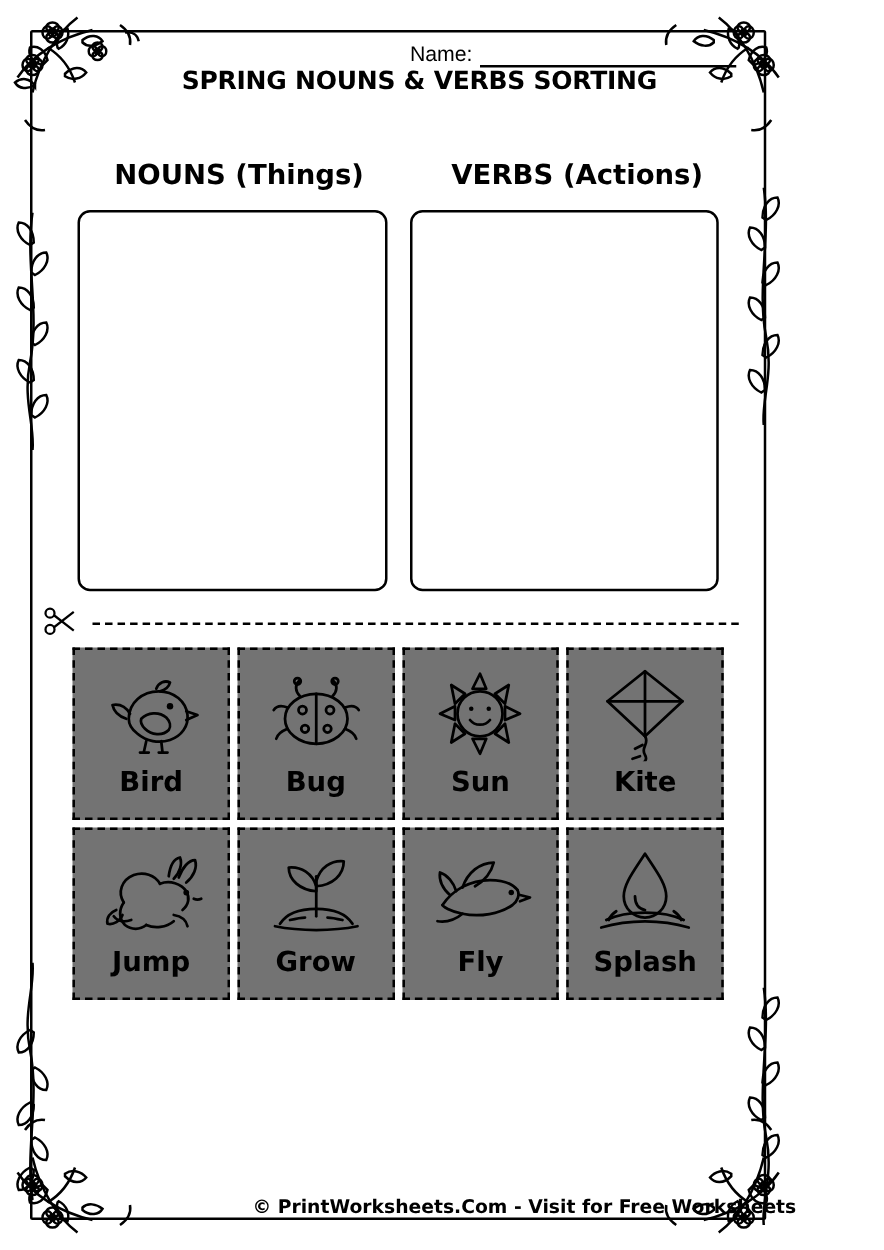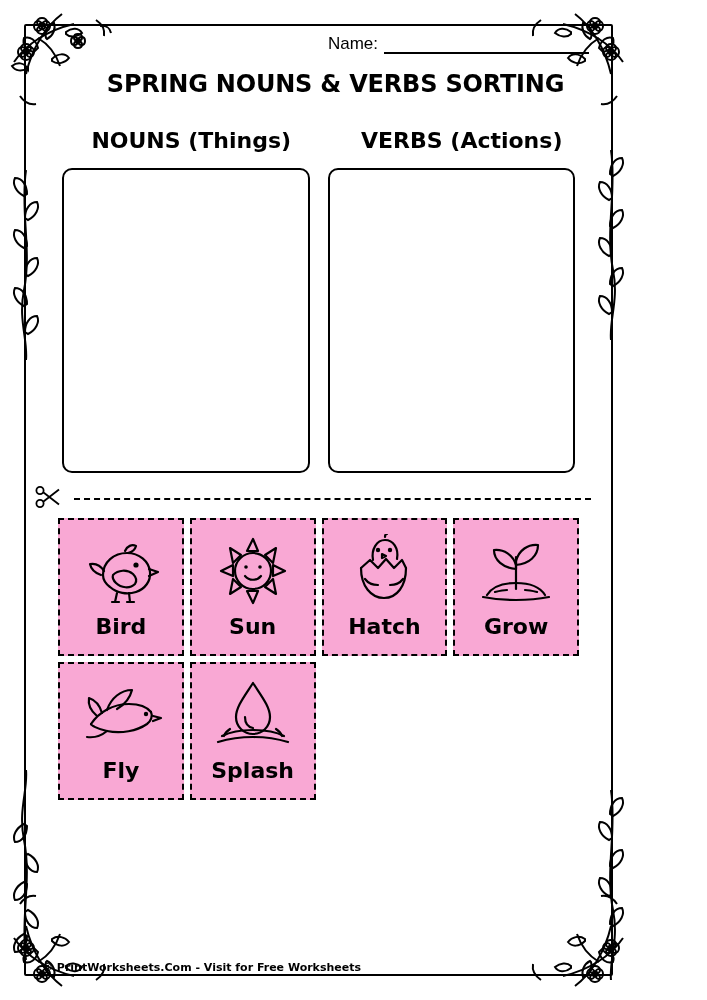--- a/index.html
+++ b/index.html
@@ -76,25 +76,25 @@
   .name-label { font-size: 17px; }
   .name-blank {
     width: 205px;
     border-bottom: 2px solid #000;
     height: 17px;
   }
 
   
   .title {
     position: absolute;
-    top: 70px;
+    top: 52px;
     left: 0;
     right: 0;
     text-align: center;
-    font-size: 24px;
+    font-size: 20px;
     font-weight: bold;
     letter-spacing: -0.2px;
     font-family: "DejaVu Sans", sans-serif;
     padding-left: 34px;
   }
 
   
   .col-heads {
     position: absolute;
     top: 128px;
@@ -165,21 +165,21 @@
     gap: 6px;
   }
   .cell {
     border: 2px dashed #000;
     box-sizing: border-box;
     display: flex;
     flex-direction: column;
     align-items: center;
     justify-content: flex-start;
     padding-top: 8px;
-    background: #f9a8d4;
+    background: #737373;
   }
   .cell .art {
     height: 86px;
     width: 100%;
     display: flex;
     align-items: center;
     justify-content: center;
   }
   .cell .art svg { display: block; }
   .cell .word {
@@ -189,22 +189,22 @@
     line-height: 1;
     margin-top: 2px;
   }
 
   
   .footer {
     position: absolute;
     left: 0;
     right: 0;
     bottom: 26px;
-    text-align: left;
-    font-size: 11px;
+    text-align: right;
+    font-size: 15px;
     font-weight: bold;
     font-family: "DejaVu Sans", sans-serif;
     margin-left: 42px;
   }
 </style>
 </head>
 <body>
 
 <div class="page">
 
@@ -419,20 +419,37 @@
           <path d="M70 34l9 3-9 4"></path>
           <path d="M22 40c-6-2-10-6-11-11 6-1 11 2 14 7"></path>
           <path d="M38 58l-2 9M50 58l1 9"></path>
           <path d="M33 67h7M48 67h7"></path>
           <path d="M46 16c2-5 7-7 11-5-1 4-4 6-8 7"></path>
         </svg>
       </span>
       <span class="word">Bird</span>
     </div>
 
+    <div class="cell">
+      <span class="art">
+        <svg width="84" height="72" viewBox="0 0 84 72" fill="none" stroke="#000" stroke-width="2.2" stroke-linecap="round" stroke-linejoin="round">
+          <ellipse cx="42" cy="40" rx="25" ry="20"></ellipse>
+          <path d="M42 20v40"></path>
+          <path d="M29 22c-4-4-4-9-1-12M55 22c4-4 4-9 1-12"></path>
+          <circle cx="27" cy="10" r="2.6"></circle>
+          <circle cx="57" cy="10" r="2.6"></circle>
+          <circle cx="31" cy="33" r="3.2"></circle>
+          <circle cx="33" cy="48" r="3"></circle>
+          <circle cx="53" cy="33" r="3.2"></circle>
+          <circle cx="51" cy="48" r="3"></circle>
+          <path d="M19 31c-5-2-9-1-11 2M19 48c-5 2-8 4-9 8M65 31c5-2 9-1 11 2M65 48c5 2 8 4 9 8"></path>
+        </svg>
+      </span>
+      <span class="word">Bug</span>
+    </div>
 
     <div class="cell">
       <span class="art">
         <svg width="84" height="74" viewBox="0 0 84 74" fill="none" stroke="#000" stroke-width="2.2" stroke-linecap="round" stroke-linejoin="round">
           <circle cx="42" cy="37" r="18"></circle>
           <path d="M42 5l5 12-11 0z"></path>
           <path d="M42 69l5-12-11 0z"></path>
           <path d="M10 37l12 5 0-11z"></path>
           <path d="M74 37l-12 5 0-11z"></path>
           <path d="M19 14l11 7-8 8z"></path>
@@ -441,38 +458,52 @@
           <path d="M65 60l-11-7 8-8z"></path>
           <circle cx="35" cy="33" r="1.8" fill="#000" stroke="none"></circle>
           <circle cx="49" cy="33" r="1.8" fill="#000" stroke="none"></circle>
           <path d="M34 42c4 5 12 5 16 0"></path>
         </svg>
       </span>
       <span class="word">Sun</span>
     </div>
 
 
-
-
-
-    <div class="cell">
-      <span class="art">
-        <svg width="78" height="74" viewBox="0 0 78 74" fill="none" stroke="#000" stroke-width="2.2" stroke-linecap="round" stroke-linejoin="round">
-          <path d="M16 34L25 26l8 8 8-9 8 9 8-8 4 8"></path>
-          <path d="M16 34c0 18 10 30 23 30s22-12 22-30"></path>
-          <path d="M28 26c-2-11 4-20 12-20s14 8 12 19"></path>
-          <circle cx="33" cy="16" r="2.2" fill="#000" stroke="none"></circle>
-          <circle cx="45" cy="16" r="2.2" fill="#000" stroke="none"></circle>
-          <path d="M37 20l4 2-4 2z"></path>
-          <path d="M20 45c3 4 8 6 13 6M58 45c-3 4-8 6-13 6"></path>
-          <path d="M40 3c0-2 1-3 2-3"></path>
-        </svg>
-      </span>
-      <span class="word">Hatch</span>
-    </div>
+    <div class="cell">
+      <span class="art">
+        <svg width="80" height="76" viewBox="0 0 80 76" fill="none" stroke="#000" stroke-width="2.2" stroke-linecap="round" stroke-linejoin="round">
+          <path d="M40 4L70 28 40 56 10 28z"></path>
+          <path d="M40 4v52M10 28h60"></path>
+          <path d="M40 56c4 6-4 9 0 15 3 5-3 7-5 10"></path>
+          <path d="M38 63l-6 3M36 72l-6 2"></path>
+        </svg>
+      </span>
+      <span class="word">Kite</span>
+    </div>
+
+
+    <div class="cell">
+      <span class="art">
+        <svg width="88" height="70" viewBox="0 0 88 70" fill="none" stroke="#000" stroke-width="2.2" stroke-linecap="round" stroke-linejoin="round">
+          <path d="M22 42c-5-8-2-18 8-22 8-3 17 0 21 7"></path>
+          <path d="M51 27c8-3 17 0 21 6 3 5 2 11-3 15"></path>
+          <path d="M66 22c3-8 8-14 13-14 2 6-1 13-7 18"></path>
+          <path d="M58 21c1-8 4-14 9-15 2 5 0 12-5 17"></path>
+          <circle cx="72" cy="34" r="2.3" fill="#000" stroke="none"></circle>
+          <path d="M78 39c2 1 4 1 6 0"></path>
+          <path d="M22 42c-4 6-4 13 1 18 5 4 12 4 17 0"></path>
+          <path d="M40 60c7 3 16 2 22-3"></path>
+          <path d="M28 56c-6 2-11 1-14-3"></path>
+          <path d="M16 48c-5 2-8 6-7 11 5 1 10-2 12-7"></path>
+          <path d="M62 52c6 1 10 4 11 9"></path>
+        </svg>
+      </span>
+      <span class="word">Jump</span>
+    </div>
+
 
     <div class="cell">
       <span class="art">
         <svg width="86" height="72" viewBox="0 0 86 72" fill="none" stroke="#000" stroke-width="2.2" stroke-linecap="round" stroke-linejoin="round">
           <path d="M43 54V22"></path>
           <path d="M43 30c-3-10-12-16-22-15 0 10 9 18 22 19z"></path>
           <path d="M43 26c3-11 12-17 22-16 0 11-9 19-22 20z"></path>
           <path d="M14 60c5-8 16-12 29-12s24 4 29 12"></path>
           <path d="M10 62c10 2 22 3 33 3s23-1 33-3"></path>
           <path d="M22 57c4-1 8-2 12-2M52 55c4 0 8 1 12 2"></path>

